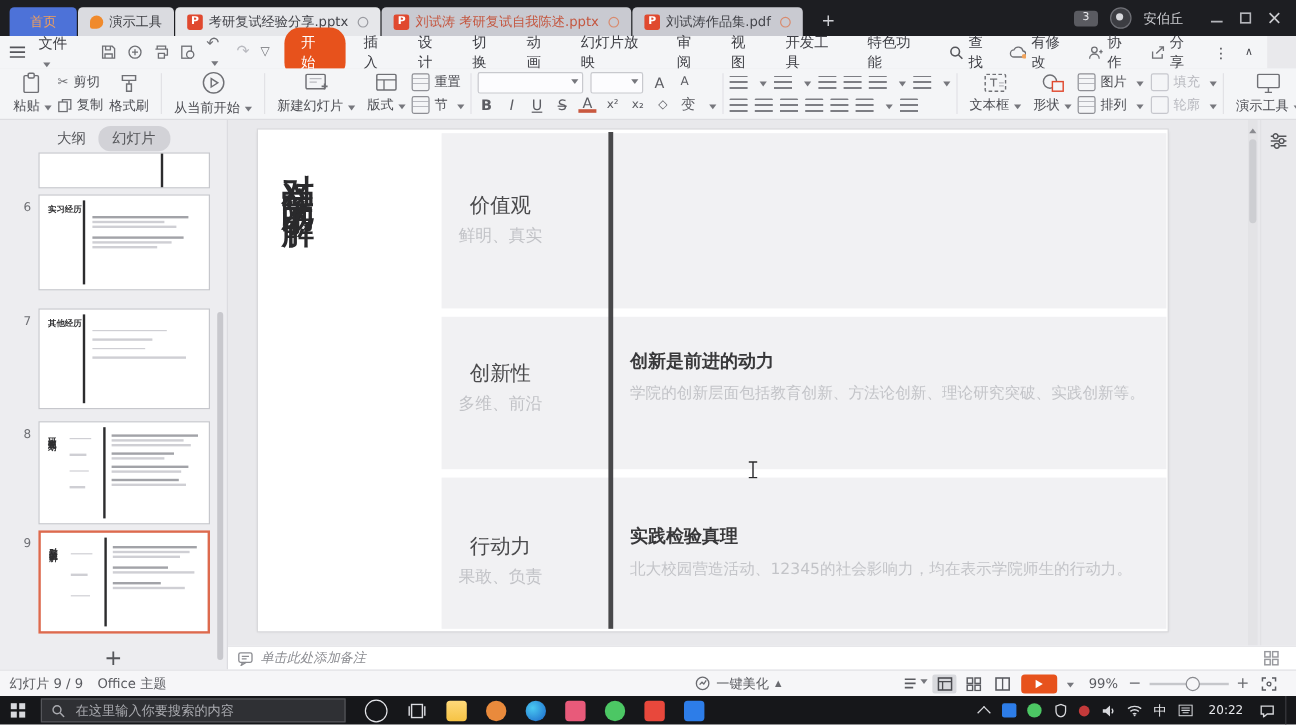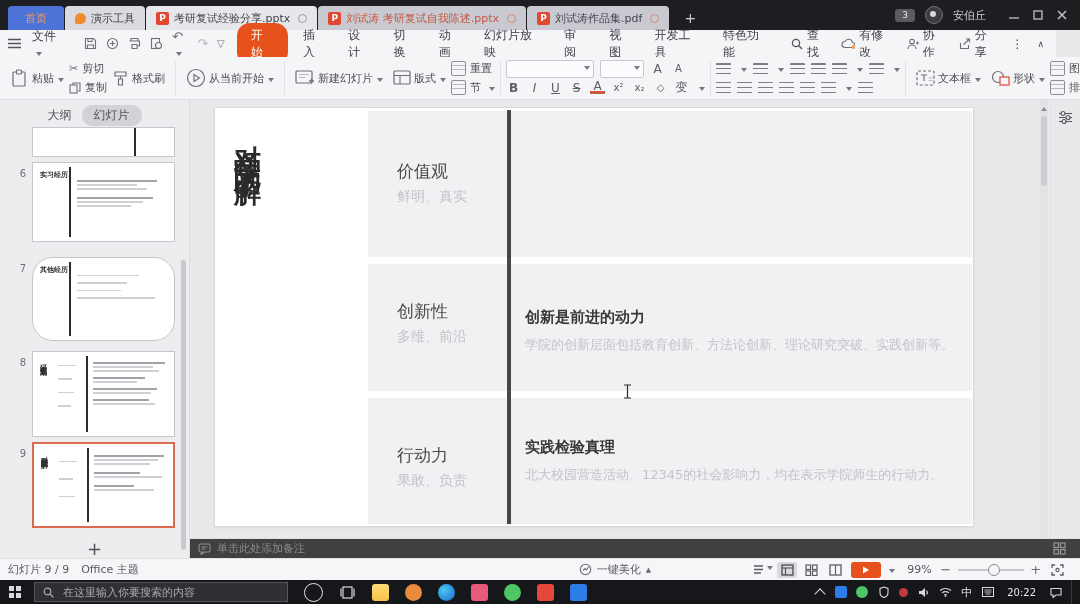--- a/index.html
+++ b/index.html
@@ -36,21 +36,21 @@
   .mitem{padding:0 11px;}
   .pill{background:#e7521c;color:#fff;border-radius:13px;padding:4px 14px;margin:0 4px;font-size:12px;}
   .car{width:0;height:0;border:3px solid transparent;border-top:4px solid #76777d;display:inline-block;margin-left:4px;position:relative;top:3px;}
   .qicons{display:flex;align-items:center;gap:9px;margin:0 8px;color:#6f7075;font-size:13px;}
   .mb-right{margin-left:auto;display:flex;align-items:center;gap:14px;padding-right:12px;color:#45464c;}
   .mb-right .grp{display:flex;align-items:center;gap:4px;}
   
   .ribbon{position:absolute;left:0;top:57px;width:1080px;height:43px;background:#f4f5f7;
     border-bottom:1px solid #dddde1;display:flex;align-items:center;padding-left:6px;box-sizing:border-box;color:#4b4c52;}
   .vsep{width:1px;height:34px;background:#e2e2e6;margin:0 5px;flex:none;}
-  .rbig{display:flex;align-items:center;justify-content:center;gap:3px;padding:0 5px;flex:none;}
+  .rbig{display:flex;flex-direction:column;align-items:center;justify-content:center;gap:3px;padding:0 5px;flex:none;}
   .rlab{font-size:11px;white-space:nowrap;}
   .rcol{display:flex;flex-direction:column;justify-content:center;gap:4px;flex:none;}
   .rsm{display:flex;align-items:center;gap:4px;font-size:11px;height:15px;white-space:nowrap;}
   .pb{width:13px;height:13px;border:1px solid #8e8f95;border-radius:2px;background:
     linear-gradient(transparent 3px,#b9bac0 3px,#b9bac0 4px,transparent 4px,transparent 7px,#b9bac0 7px,#b9bac0 8px,transparent 8px);flex:none;}
   .dis{color:#b8b9bf;}
   .dis .pb{border-color:#c6c7cd;background:none;}
   .fbox{width:86px;height:16px;border:1px solid #c8c9ce;background:#fcfcfe;border-radius:2px;position:relative;}
   .fbox.sz{width:42px;}
   .fbox .car{position:absolute;right:3px;top:5px;}
@@ -77,34 +77,34 @@
   .tlh{height:2px;background:#a2a3a8;margin:2.5px 0;}
   .tcol{position:absolute;}
   .addslide{position:absolute;left:0;top:438px;width:100%;text-align:center;font-size:18px;color:#55565a;}
   .pscroll{position:absolute;left:181px;top:160px;width:5px;height:290px;background:#c8c8cd;border-radius:3px;}
   .slidearea{position:absolute;left:190px;top:100px;width:890px;height:438px;background:#e9e9ec;}
   .slide{position:absolute;left:25px;top:8px;width:758px;height:418px;background:#fff;box-shadow:0 0 0 1px #d9d9dc,0 1px 3px rgba(0,0,0,.12);}
   .stitle{position:absolute;left:16px;top:16px;height:240px;writing-mode:vertical-rl;
     font-size:27px;font-weight:bold;color:#2a2a2c;letter-spacing:7px;line-height:1.2;}
   .srow{position:absolute;left:153px;width:604px;background:#f1f1f3;}
   .sdiv{position:absolute;left:292px;top:2px;width:3.5px;height:414px;background:#48484a;}
-  .rowlabel{position:absolute;left:182px;}
+  .rowlabel{position:absolute;left:167px;text-align:center;}
   .rowlabel .main{font-size:17px;color:#4a4a4c;}
   .rowlabel .sub{font-size:14px;color:#c2c3c7;margin-top:5px;}
   .rowcontent{position:absolute;left:310px;width:444px;}
   .rowcontent h3{margin:0;font-size:15px;color:#38383a;font-weight:bold;}
   .rowcontent p{margin:7px 0 0 0;font-size:13px;color:#c3c4c8;line-height:1.65;}
   .rowcontent p:empty{display:none;}
   .caret-ibeam{position:absolute;left:408px;top:276px;}
   .sscroll{position:absolute;right:32px;top:0;width:8px;height:438px;background:#e3e3e6;}
   .sscroll .arr{position:absolute;left:1px;top:4px;width:0;height:0;border:3px solid transparent;border-bottom:4px solid #8a8b90;}
   .sscroll .th{position:absolute;left:1px;top:16px;width:6px;height:70px;background:#cdced2;border-radius:3px;}
   .rstrip{position:absolute;right:0;top:0;width:30px;height:438px;border-left:1px solid #e2e2e5;display:flex;justify-content:center;padding-top:10px;box-sizing:border-box;}
   
-  .notesbar{position:absolute;left:190px;top:538px;width:890px;height:20px;background:#404040;border-top:1px solid #e2e2e5;display:flex;align-items:center;box-sizing:border-box;}
+  .notesbar{position:absolute;left:190px;top:538px;width:890px;height:20px;background:#ffffff;border-top:1px solid #e2e2e5;display:flex;align-items:center;box-sizing:border-box;font-style:italic;}
   .noteshint{font-size:11px;color:#8b8c91;margin-left:6px;}
   .gridico{margin-left:auto;margin-right:14px;}
   .statusbar{position:absolute;left:0;top:558px;width:1080px;height:22px;background:#f6f6f8;border-top:1px solid #e3e3e6;
     display:flex;align-items:center;font-size:11px;color:#595a5f;box-sizing:border-box;}
   .statusbar .sep{width:12px;}
   .viewbtn{width:20px;height:16px;display:flex;align-items:center;justify-content:center;margin:0 2px;border-radius:2px;}
   .viewbtn.sel{background:#d8d9dd;}
   .playbtn{width:30px;height:16px;background:#e7521c;border-radius:3px;display:flex;align-items:center;justify-content:center;margin:0 4px;}
   .ztrack{width:66px;height:2px;background:#c6c7cb;position:relative;margin:0 6px;}
   .zknob{position:absolute;left:30px;top:-5px;width:10px;height:10px;border-radius:50%;background:#f6f6f8;border:1px solid #8a8b90;}
@@ -443,21 +443,21 @@
         <div class="tlh" style="width:80px"></div>
           <div class="tl" style="width:60px"></div>
           <div class="tl" style="width:70px"></div>
         <div class="tlh" style="width:76px;margin-top:7px"></div>
           <div class="tl" style="width:66px"></div>
           <div class="tl" style="width:54px"></div>
       </div>
     </div>
 
     <span class="tnum" style="top:163px">7</span>
-    <div class="thumb" style="top:157px;height:84px;border-radius:21px;">
+    <div class="thumb" style="top:157px;height:84px;">
       <span class="ttitle" style="left:7px;top:8px;">其他经历</span>
       <div class="tvline" style="left:36px;"></div>
       <div class="tcol" style="left:44px;top:14px;width:88px;">
         <div class="tl" style="width:62px"></div>
           <div class="tl" style="width:50px;margin-top:6px"></div>
         <div class="tl" style="width:44px;margin-top:6px"></div>
           <div class="tl" style="width:78px;margin-top:6px"></div>
       </div>
     </div>
 
@@ -517,21 +517,21 @@
 
       <div class="rowlabel" style="top:52px;">
         <div class="main">价值观</div>
         <div class="sub">鲜明、真实</div>
       </div>
 
       <div class="rowlabel" style="top:192px;">
         <div class="main">创新性</div>
         <div class="sub">多维、前沿</div>
       </div>
-      <div class="rowcontent" style="top:200px;">
+      <div class="rowcontent" style="top:184px;">
         <h3>创新是前进的动力</h3>
         <p>学院的创新层面包括教育创新、方法论创新、理论研究突破、实践创新等。</p>
       </div>
 
       <div class="rowlabel" style="top:336px;">
         <div class="main">行动力</div>
         <div class="sub">果敢、负责</div>
       </div>
       <div class="rowcontent" style="top:330px;">
         <h3>实践检验真理</h3>

